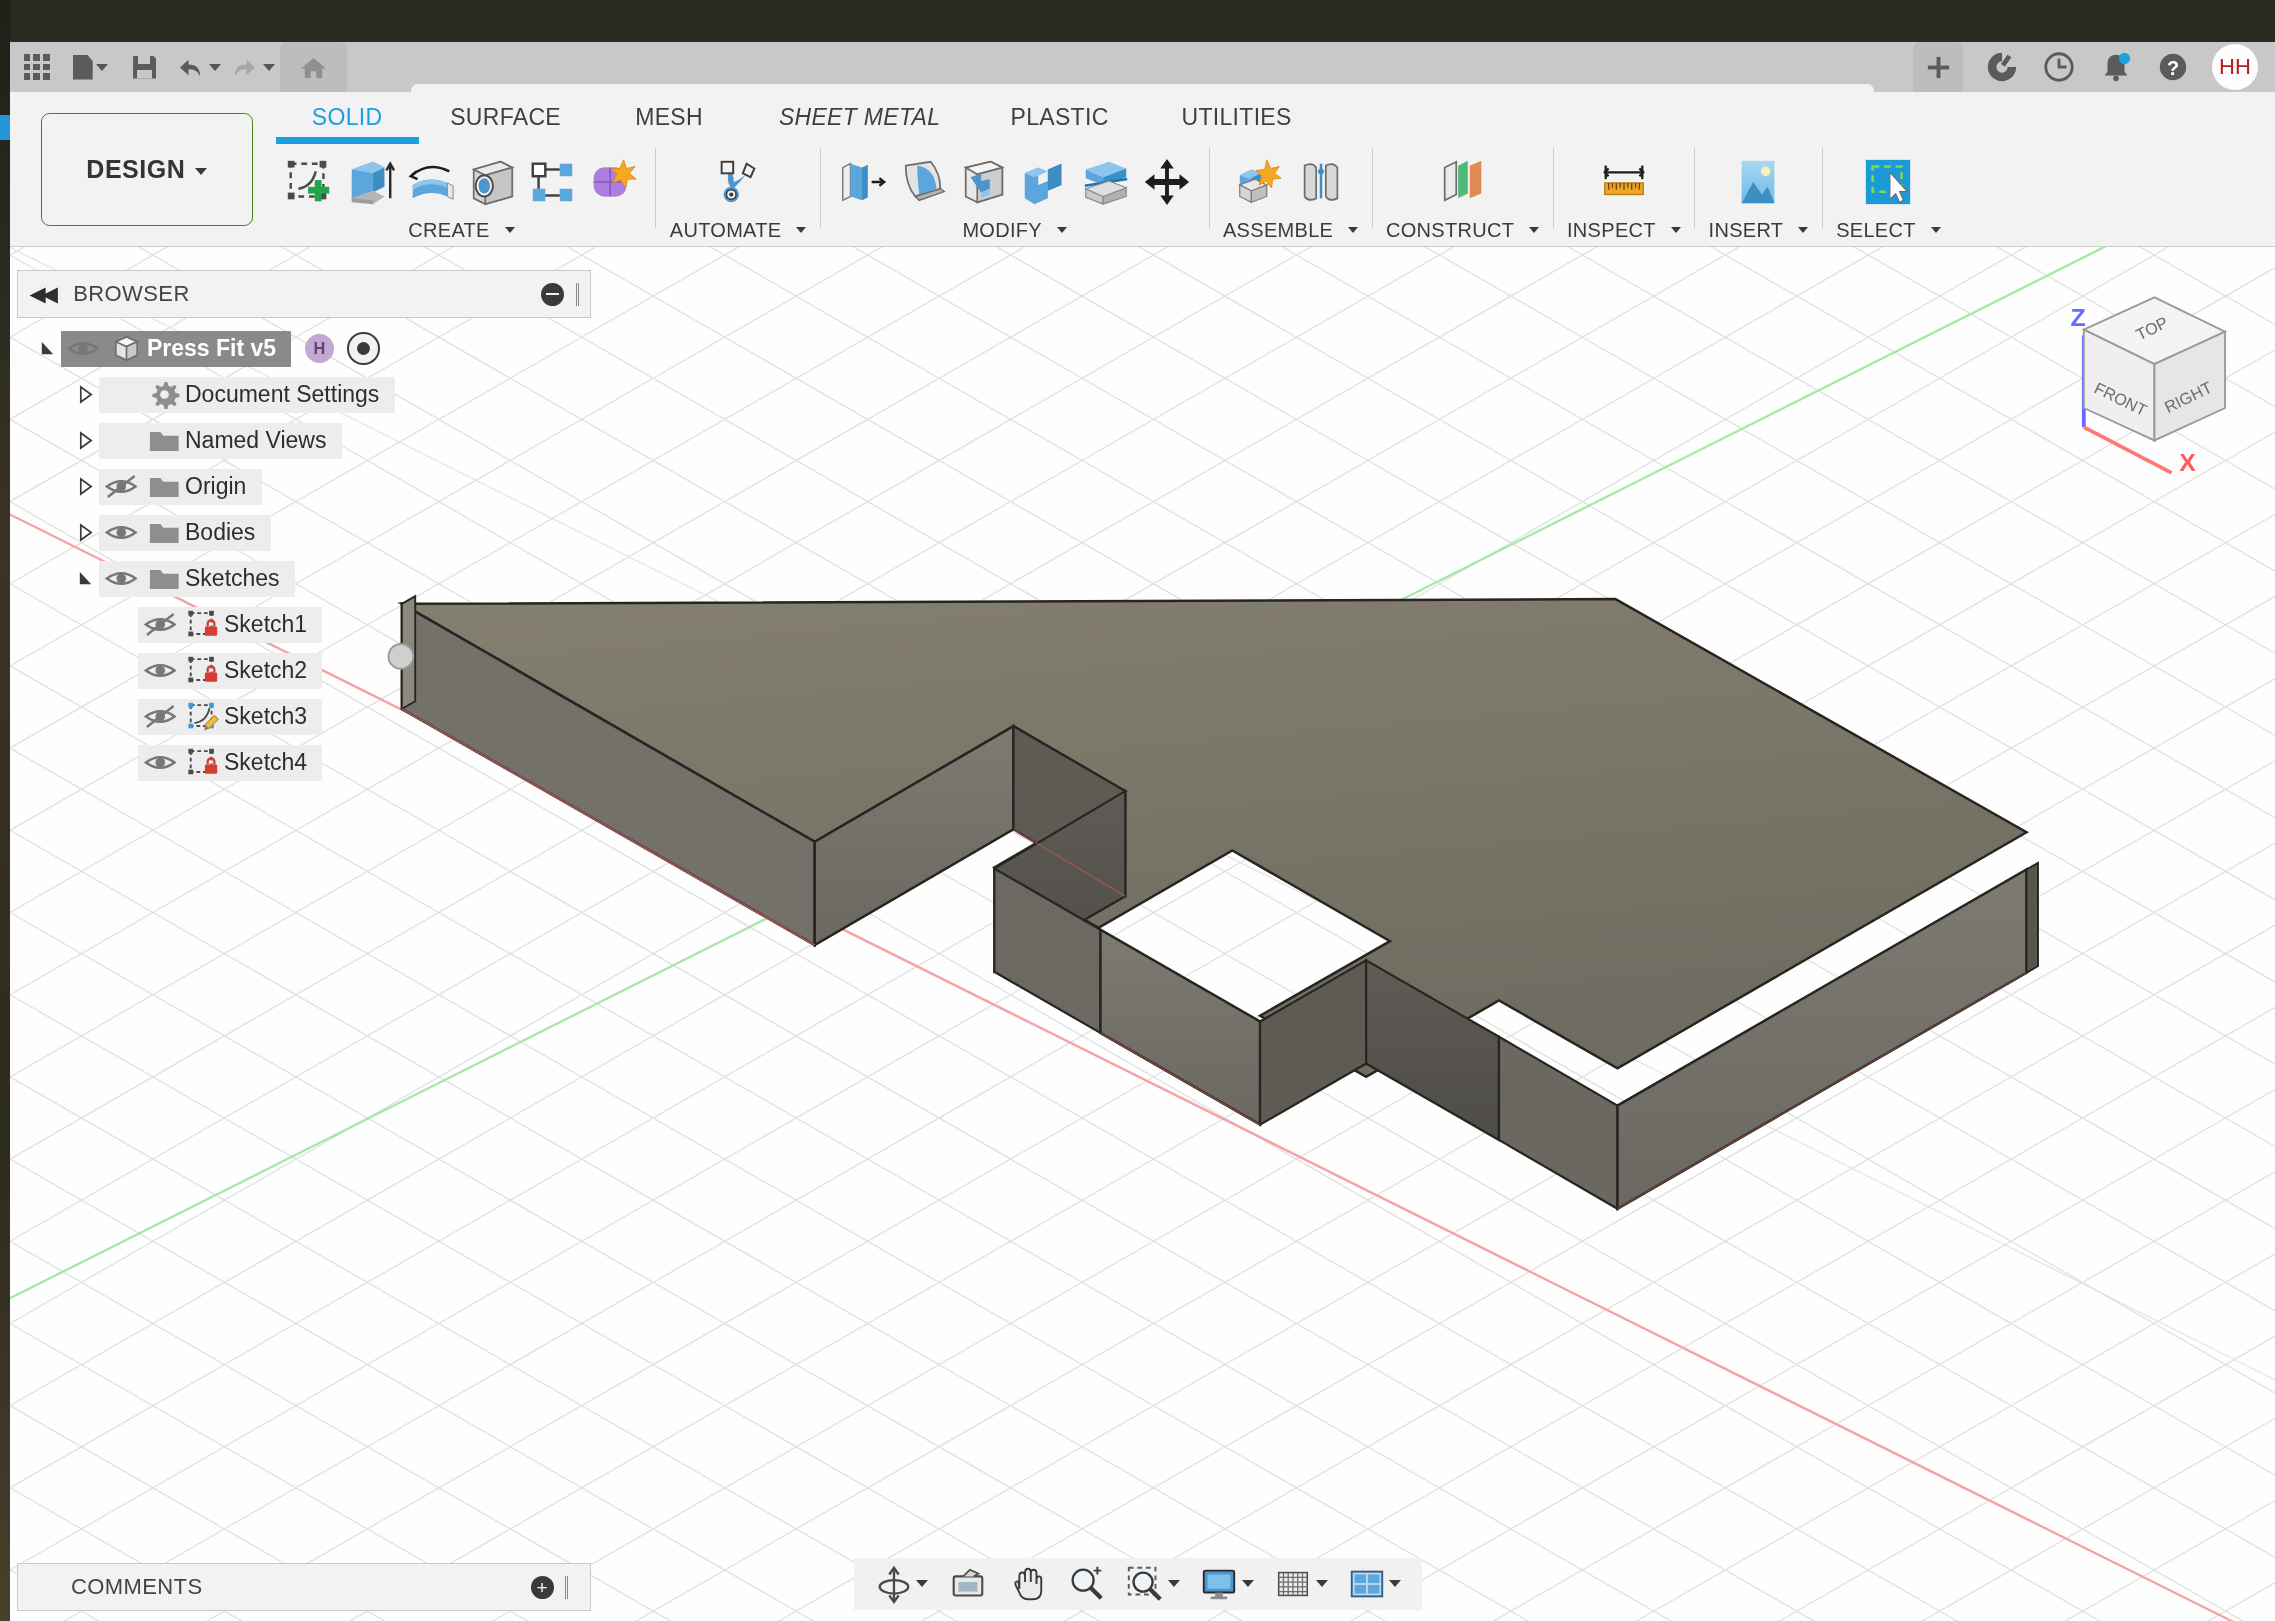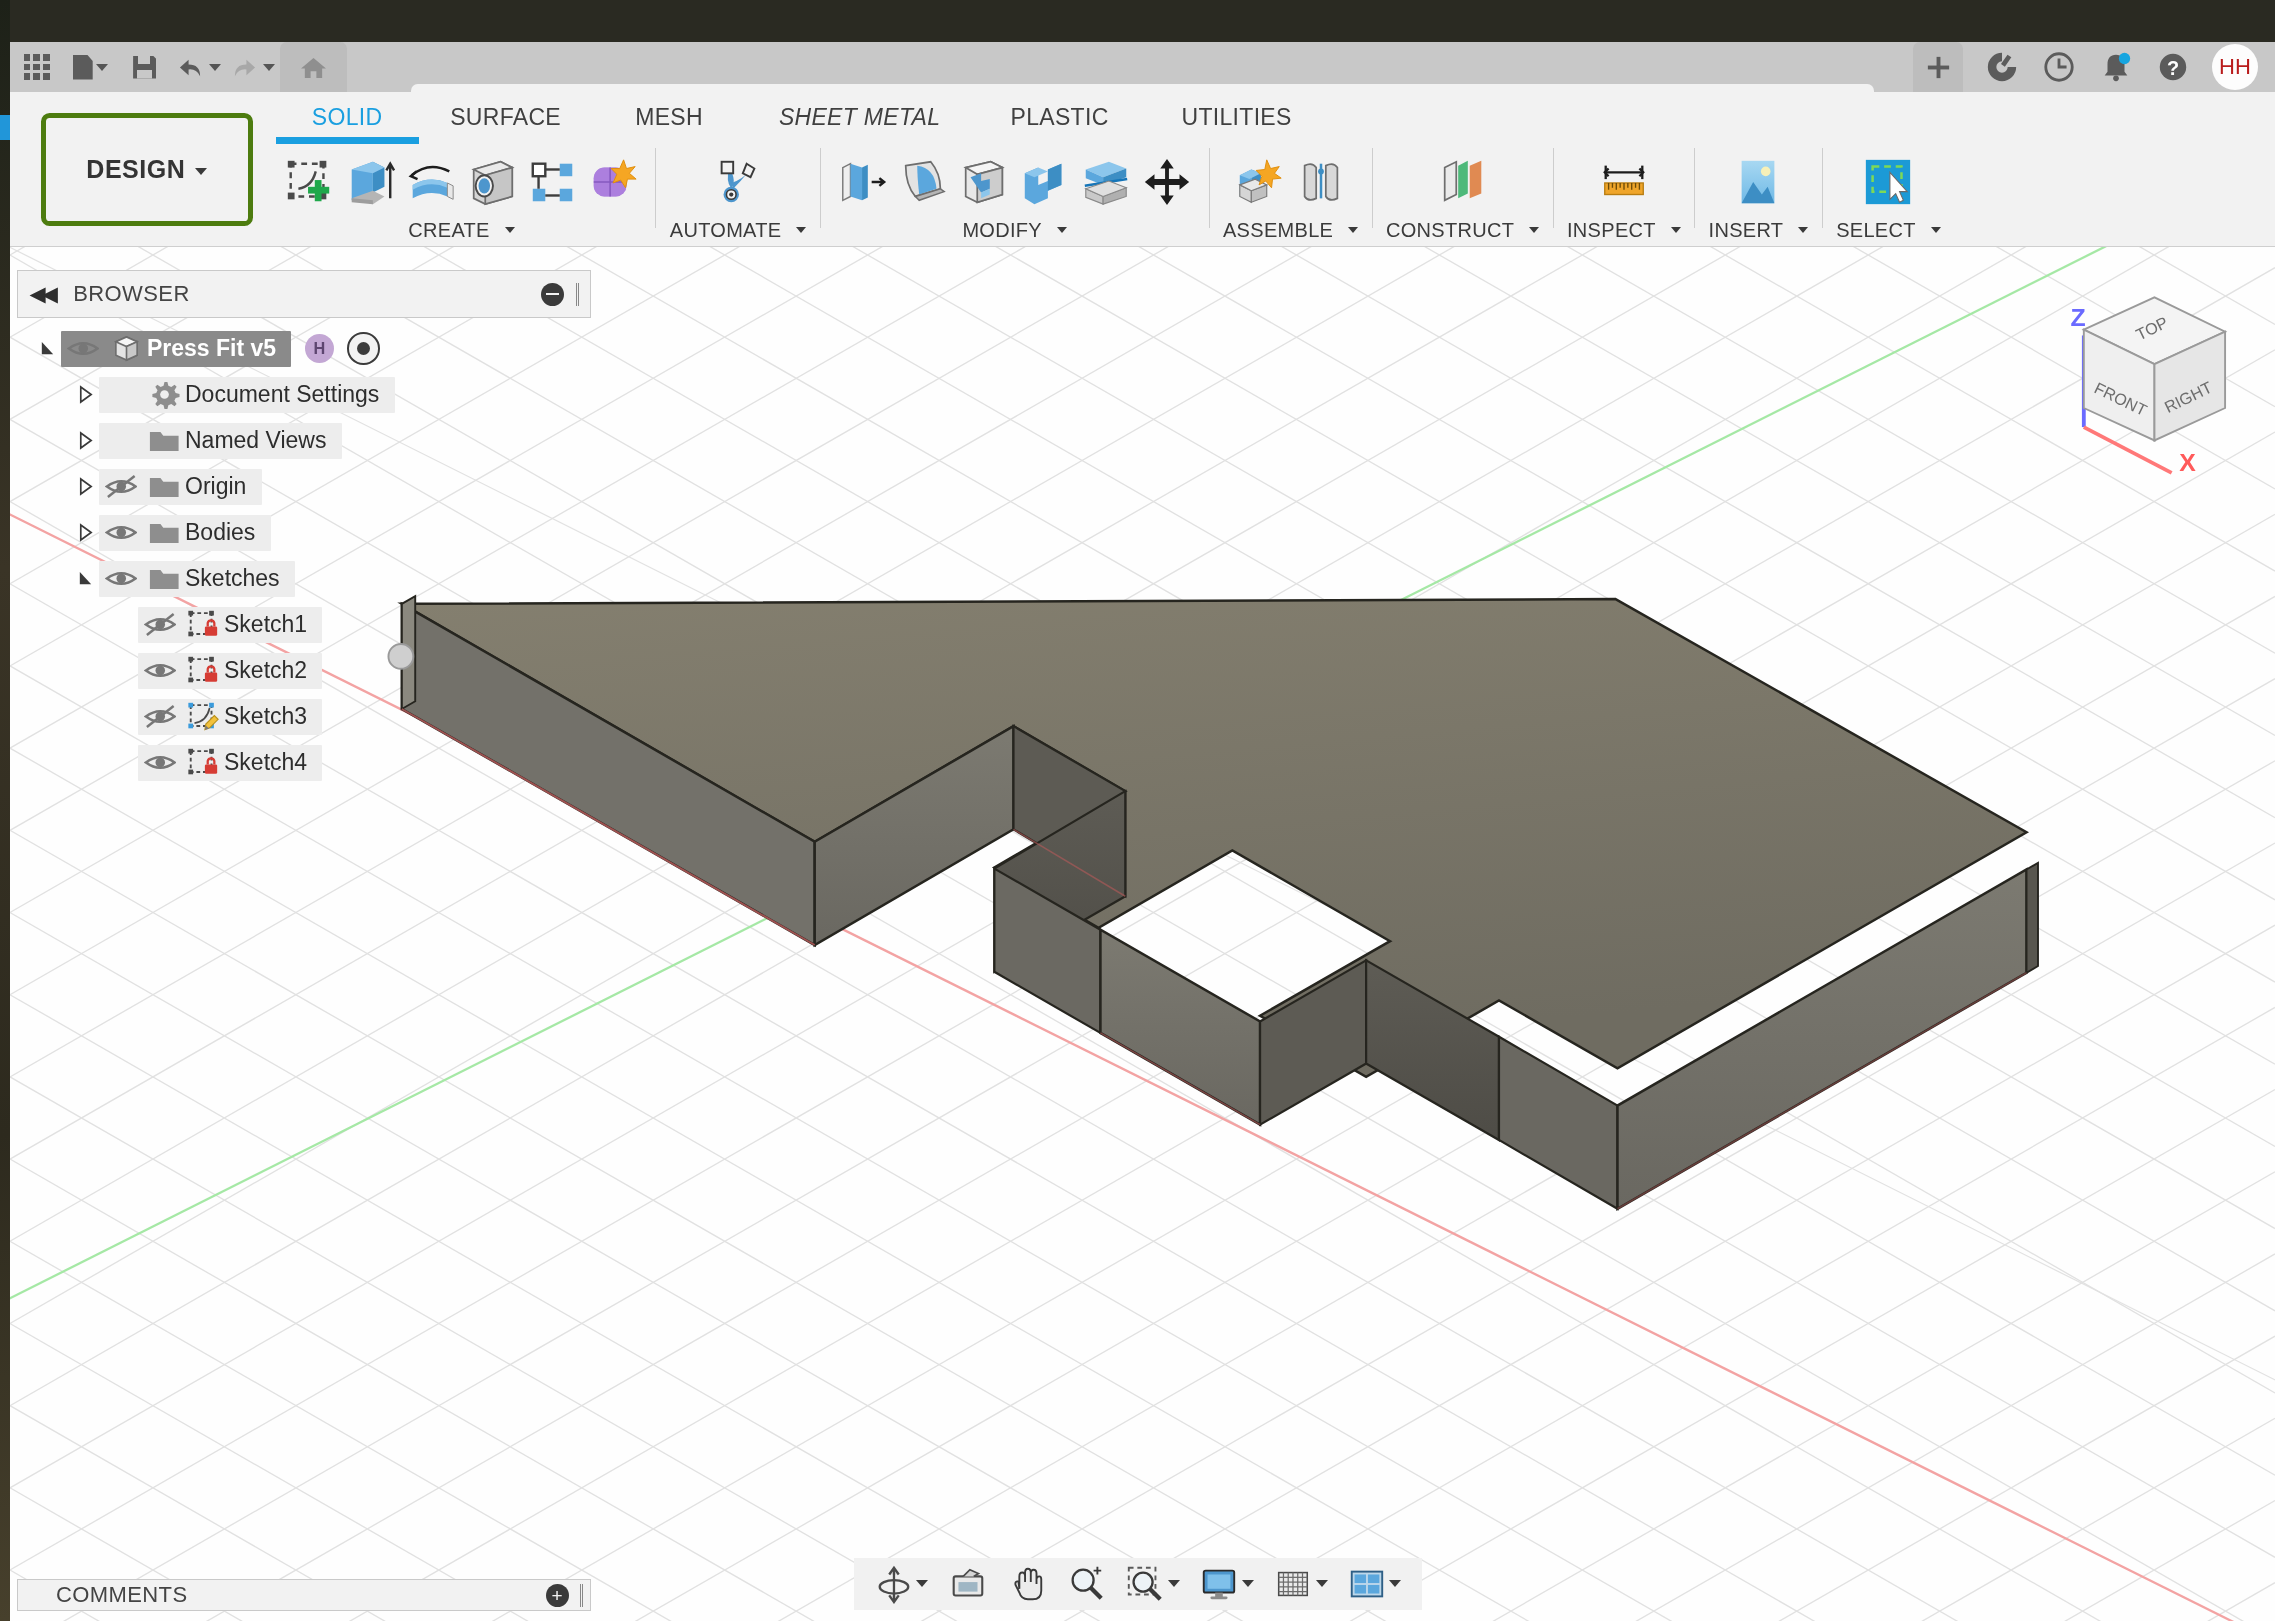--- a/index.html
+++ b/index.html
@@ -79,21 +79,21 @@
     display: flex; align-items: center; justify-content: center;
     font-size: 22px; color: #b91c1c; }
 
   
   .ribbon {
     position: absolute; left: 9.6px; top: 92px; width: 2265px; height: 155px;
     background: #f2f2f2; border-bottom: 1px solid #cfcfcf;
   }
   .ws-btn {
     position: absolute; left: 31px; top: 21px; width: 212px; height: 113px;
-    border: 5px solid #4d7c0f; border-radius: 8.6px; background: #f2f2f2;
+    border: 1px solid #4d7c0f; border-radius: 8.6px; background: #f2f2f2;
     display: flex; align-items: center; justify-content: center;
     font-size: 25px; font-weight: bold; color: #343434; letter-spacing: 0.5px;
   }
   .ws-btn .car { width:0;height:0;border-left:6.7px solid transparent;border-right:6.7px solid transparent;
     border-top:7.6px solid #3a3a3a; margin-left:9.6px; margin-top:3.8px;}
 
   .tabs { position: absolute; left: 266px; top: 7.6px; display: flex; gap: 0; }
   .tab {
     font-size: 23px; color: #404040; letter-spacing: 0.3px;
     padding: 4.8px 0; position: relative; text-align: center;
@@ -147,23 +147,23 @@
 
   .hbadge { width: 29px; height: 29px; border-radius: 50%; background: #c3a7d4;
     display:flex; align-items:center; justify-content:center; color:#5d4570;
     font-size: 16.3px; font-weight: bold; margin-left: 13.4px; }
   .radio-ic { width: 32.5px; height: 32.5px; border-radius: 50%; border: 2.9px solid #3b3b3b;
     display:flex; align-items:center; justify-content:center; margin-left: 13.4px; background:#f2f2f2;}
   .radio-ic i { width: 13.4px; height: 13.4px; border-radius: 50%; background: #3b3b3b; display:block; }
 
   
   .comments {
-    position: absolute; left: 17px; bottom: 9.6px; width: 574px; height: 32px;
+    position: absolute; left: 17px; bottom: 9.6px; width: 574px; height: 48px;
     background: #f2f2f2; border: 1px solid #c9c9c9;
-    display: flex; align-items: center; padding: 0 7px; z-index: 20;
+    display: flex; align-items: center; padding: 0 22px; z-index: 20;
   }
   .comments .ct { font-size: 22px; color: #444; letter-spacing: 0.4px; margin-left: 31px; }
   .c-plus { margin-left: auto; width: 23px; height: 23px; border-radius: 50%;
     background: #3a3a3a; display:flex; align-items:center; justify-content:center;
     color:#f2f2f2; font-size:19px; line-height:19px; }
 
   
   .navbar {
     position: absolute; left: 50%; transform: translateX(-50%); bottom: 11.5px;
     height: 52px; background: #f1f1f1; display: flex; align-items: center;

